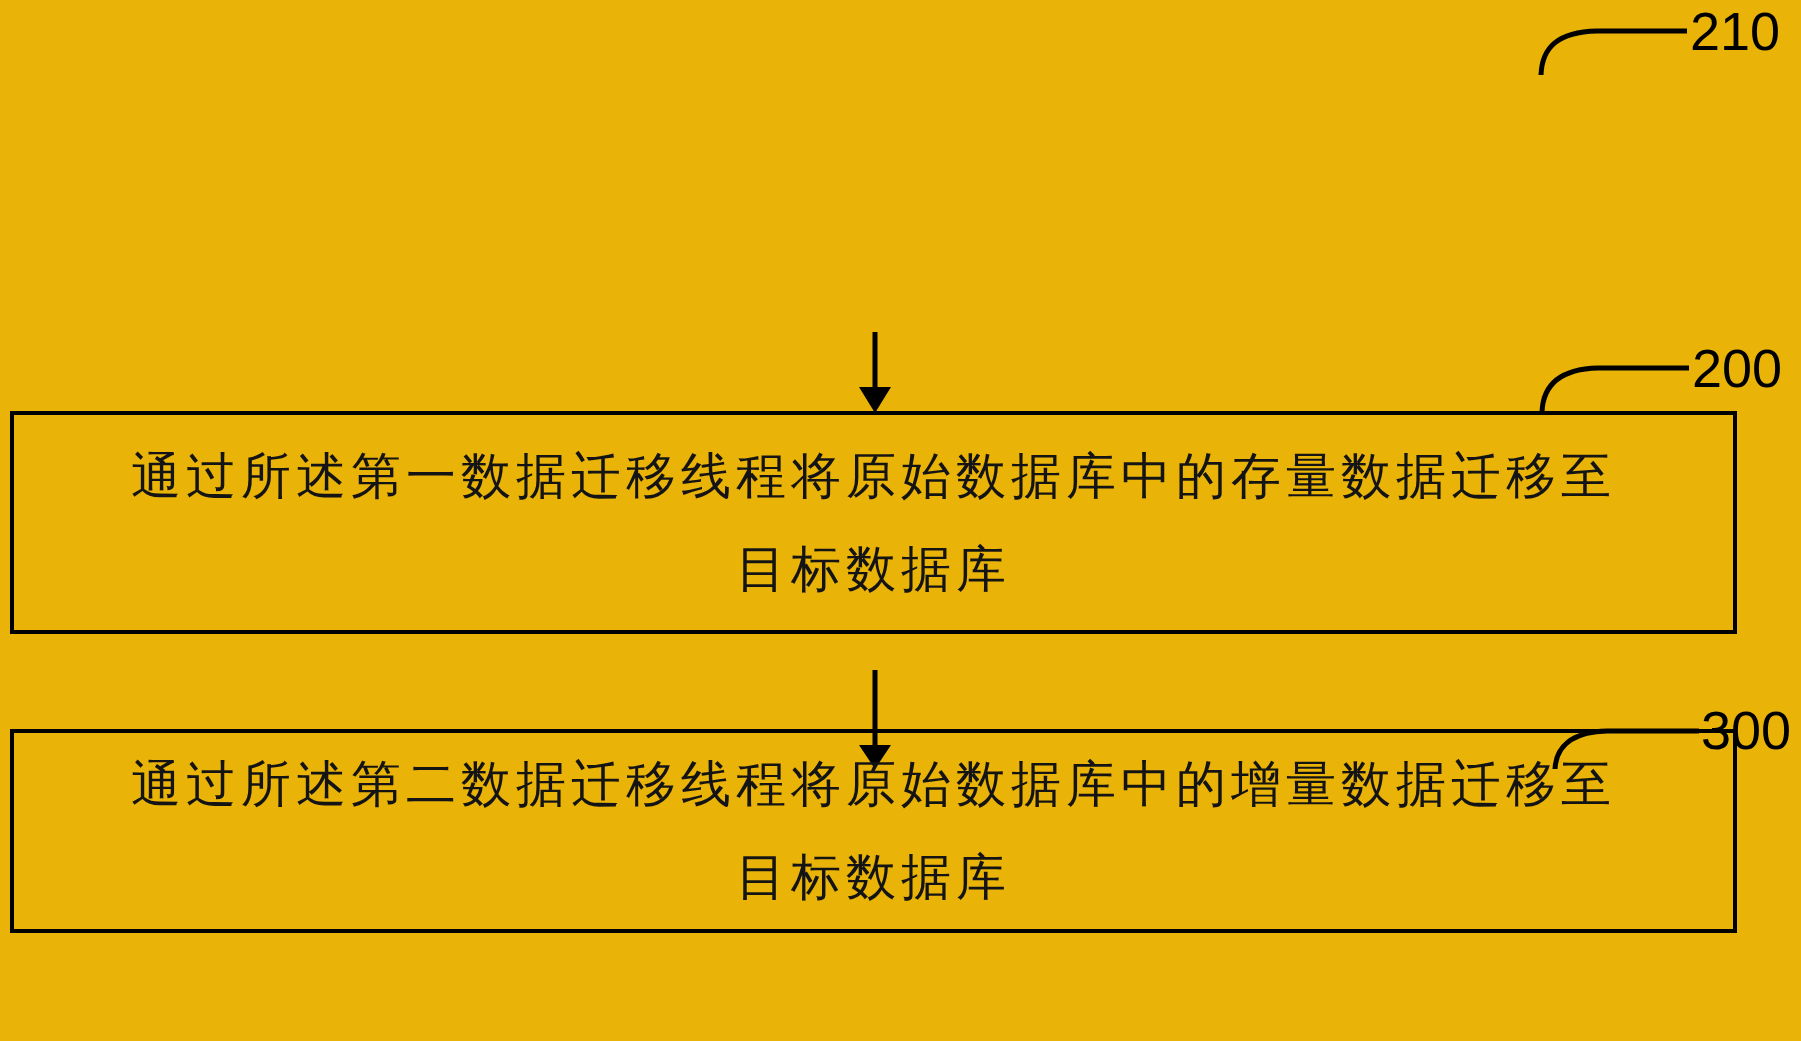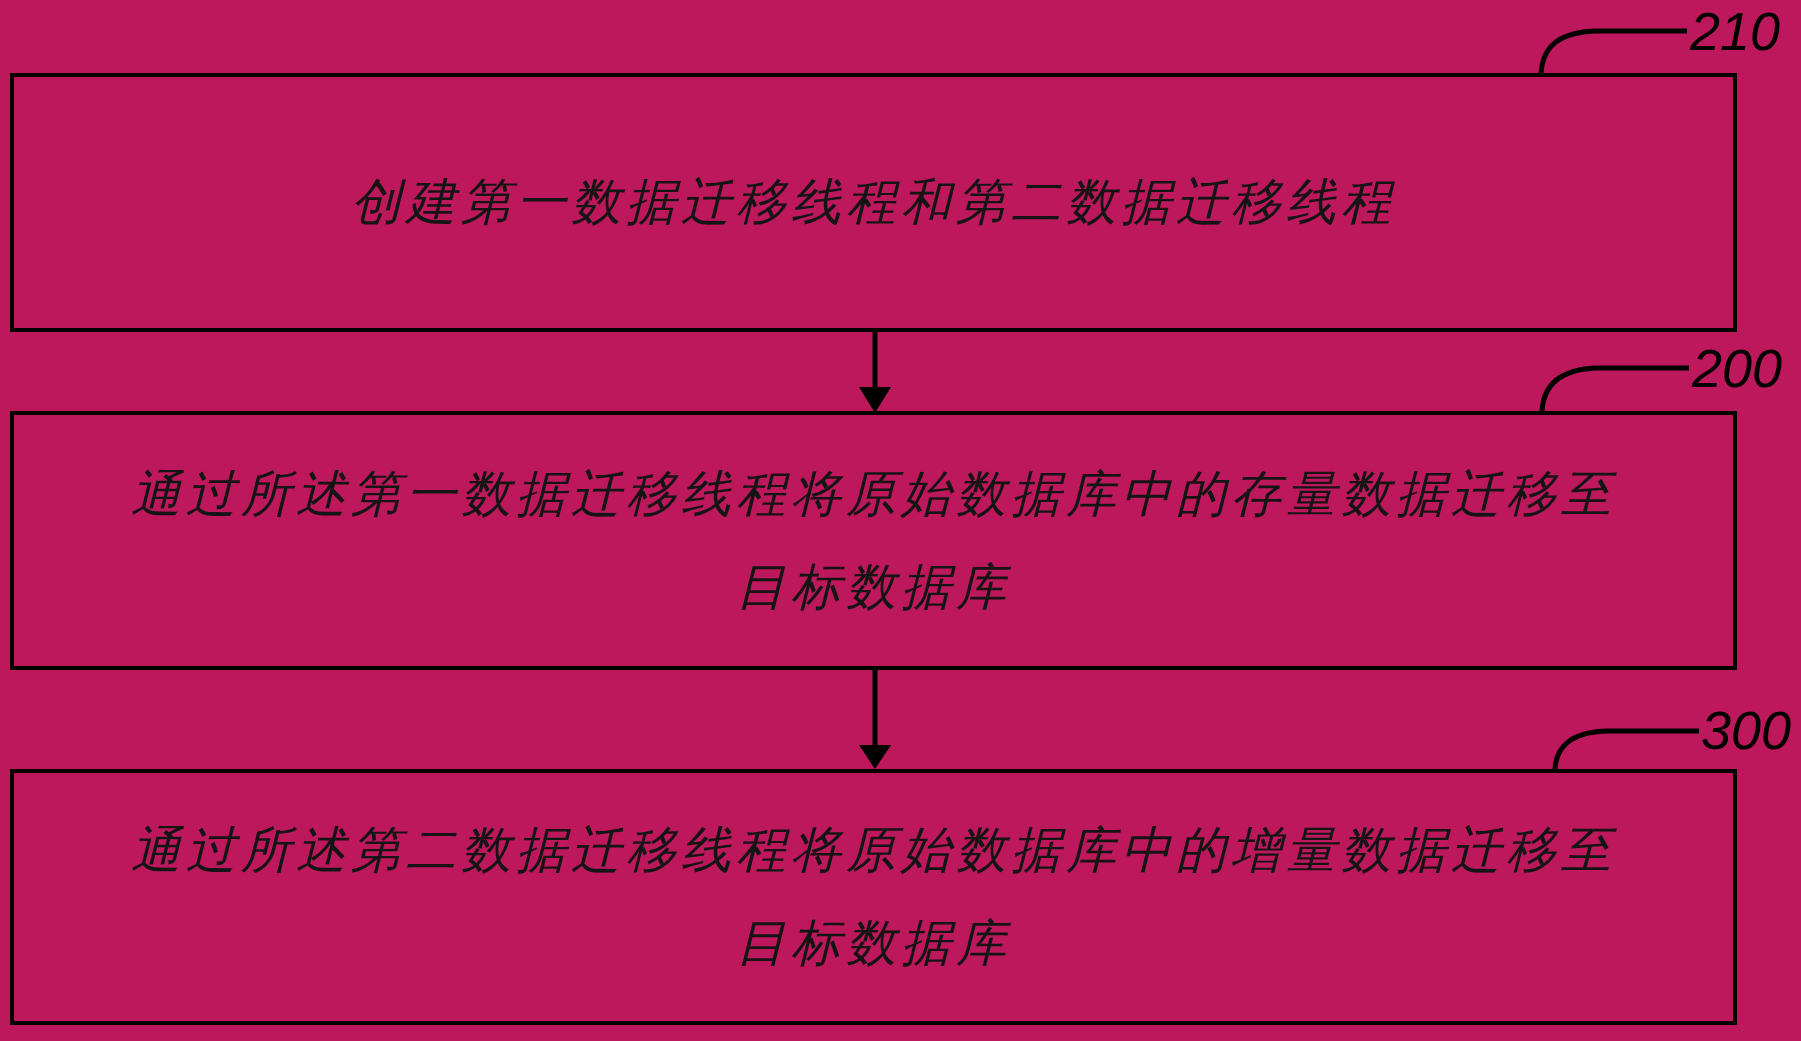--- a/index.html
+++ b/index.html
@@ -4,24 +4,23 @@
 <style>
   html, body {
     margin: 0;
     padding: 0;
     background: #ffffff;
   }
   .canvas {
     position: relative;
     width: 1801px;
     height: 1041px;
-    background: #be185d;
+    background: #eab308;
     overflow: hidden;
     font-family: "DejaVu Serif", serif;
-    font-style: italic;
   }
   .overlay {
     position: absolute;
     left: 0;
     top: 0;
     width: 1801px;
     height: 1041px;
     pointer-events: none;
   }
   .overlay .leader {
@@ -51,22 +50,22 @@
     color: #141414;
     font-size: 50px;
     letter-spacing: 5px;
     text-align: center;
   }
   .box .line {
     line-height: 93px;
     white-space: nowrap;
   }
   .box1 { top: 73px;  height: 259px; }
-  .box2 { top: 411px; height: 259px; }
-  .box3 { top: 769px; height: 256px; }
+  .box2 { top: 411px; height: 223px; }
+  .box3 { top: 729px; height: 204px; }
   .ref {
     position: absolute;
     font-family: "Liberation Sans", sans-serif;
     font-size: 54px;
     line-height: 54px;
     color: #000000;
     white-space: nowrap;
   }
   .ref-210 { left: 1690px; top: 4px; }
   .ref-230 { left: 1692px; top: 341px; }
@@ -94,23 +93,20 @@
     <g>
       <line class="shaft" x1="875" y1="670" x2="875" y2="748"></line>
       <polygon class="head" points="859,745 891,745 875,769"></polygon>
     </g>
   </svg>
 
   <div class="ref ref-210">210</div>
   <div class="ref ref-230">200</div>
   <div class="ref ref-250">300</div>
 
-  <div class="box box1">
-    <div class="line">创建第一数据迁移线程和第二数据迁移线程</div>
-  </div>
 
   <div class="box box2">
     <div class="line">通过所述第一数据迁移线程将原始数据库中的存量数据迁移至</div>
     <div class="line">目标数据库</div>
   </div>
 
   <div class="box box3">
     <div class="line">通过所述第二数据迁移线程将原始数据库中的增量数据迁移至</div>
     <div class="line">目标数据库</div>
   </div>

